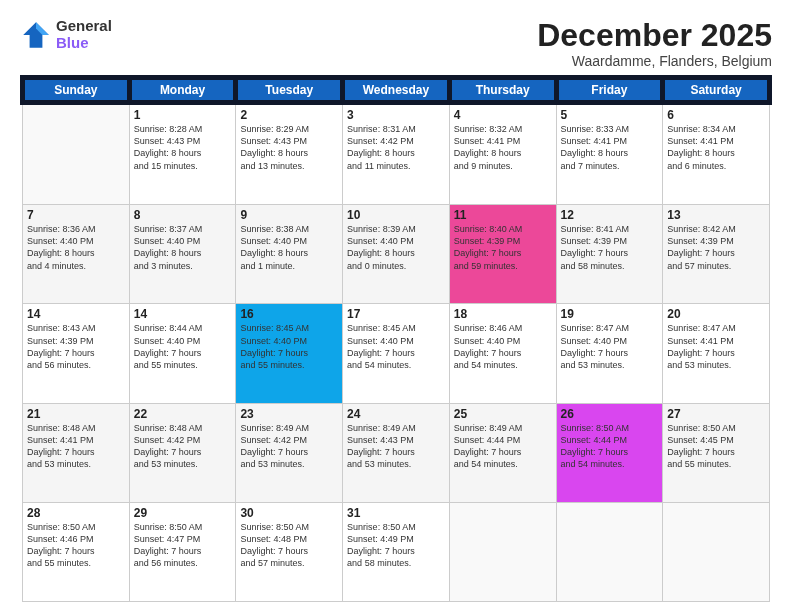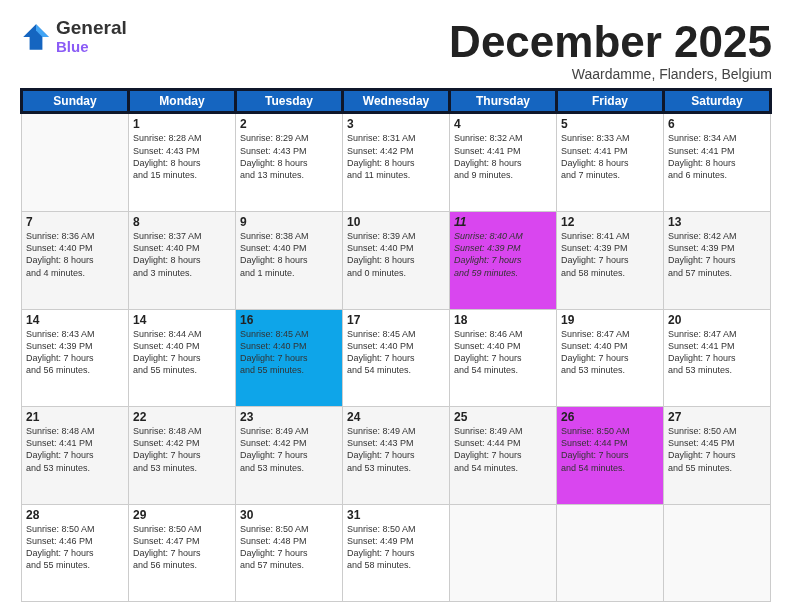--- a/index.html
+++ b/index.html
@@ -27,38 +27,38 @@
       display: flex;
       align-items: center;
       gap: 4px;
     }
     .logo-text {
       display: flex;
       flex-direction: column;
       line-height: 1.1;
     }
     .logo-general {
-      font-size: 19px;
+      font-size: 15px;
       font-weight: bold;
       color: #333;
     }
     .logo-blue {
       font-size: 15px;
       font-weight: bold;
       color: #8b5cf6;
     }
     .logo-icon {
       width: 32px;
       height: 32px;
     }
     .title-block {
       text-align: right;
     }
     .month-title {
-      font-size: 44px;
+      font-size: 32px;
       font-weight: bold;
       color: #222;
       line-height: 1.1;
     }
     .subtitle {
       font-size: 14px;
       color: #444;
     }
     .calendar {
       flex: 1;
@@ -67,21 +67,21 @@
       width: 100%;
       table-layout: fixed;
     }
     .calendar th {
       background: #1565c0;
       color: #fff;
       font-size: 12px;
       font-weight: bold;
       text-align: center;
       padding: 3px 2px;
-      border: 3px solid #0f172a;
+      border: 5px solid #0f172a;
     }
     .calendar td {
       border: 1px solid #ccc;
       vertical-align: top;
       padding: 3px 4px;
       font-size: 9.5px;
       color: #333;
       width: 14.28%;
     }
     .day-num {
@@ -180,21 +180,21 @@
             <div class="day-info">Sunrise: 8:37 AM<br>Sunset: 4:40 PM<br>Daylight: 8 hours<br>and 3 minutes.</div>
           </td>
           <td style="background: rgb(245, 245, 245);">
             <span class="day-num">9</span>
             <div class="day-info">Sunrise: 8:38 AM<br>Sunset: 4:40 PM<br>Daylight: 8 hours<br>and 1 minute.</div>
           </td>
           <td style="background: rgb(245, 245, 245);">
             <span class="day-num">10</span>
             <div class="day-info">Sunrise: 8:39 AM<br>Sunset: 4:40 PM<br>Daylight: 8 hours<br>and 0 minutes.</div>
           </td>
-          <td style="background: #d946ef; font-style: italic;">
+          <td style="background: #ec4899;">
             <span class="day-num">11</span>
             <div class="day-info">Sunrise: 8:40 AM<br>Sunset: 4:39 PM<br>Daylight: 7 hours<br>and 59 minutes.</div>
           </td>
           <td style="background: rgb(245, 245, 245);">
             <span class="day-num">12</span>
             <div class="day-info">Sunrise: 8:41 AM<br>Sunset: 4:39 PM<br>Daylight: 7 hours<br>and 58 minutes.</div>
           </td>
           <td style="background: rgb(245, 245, 245);">
             <span class="day-num">13</span>
             <div class="day-info">Sunrise: 8:42 AM<br>Sunset: 4:39 PM<br>Daylight: 7 hours<br>and 57 minutes.</div>

